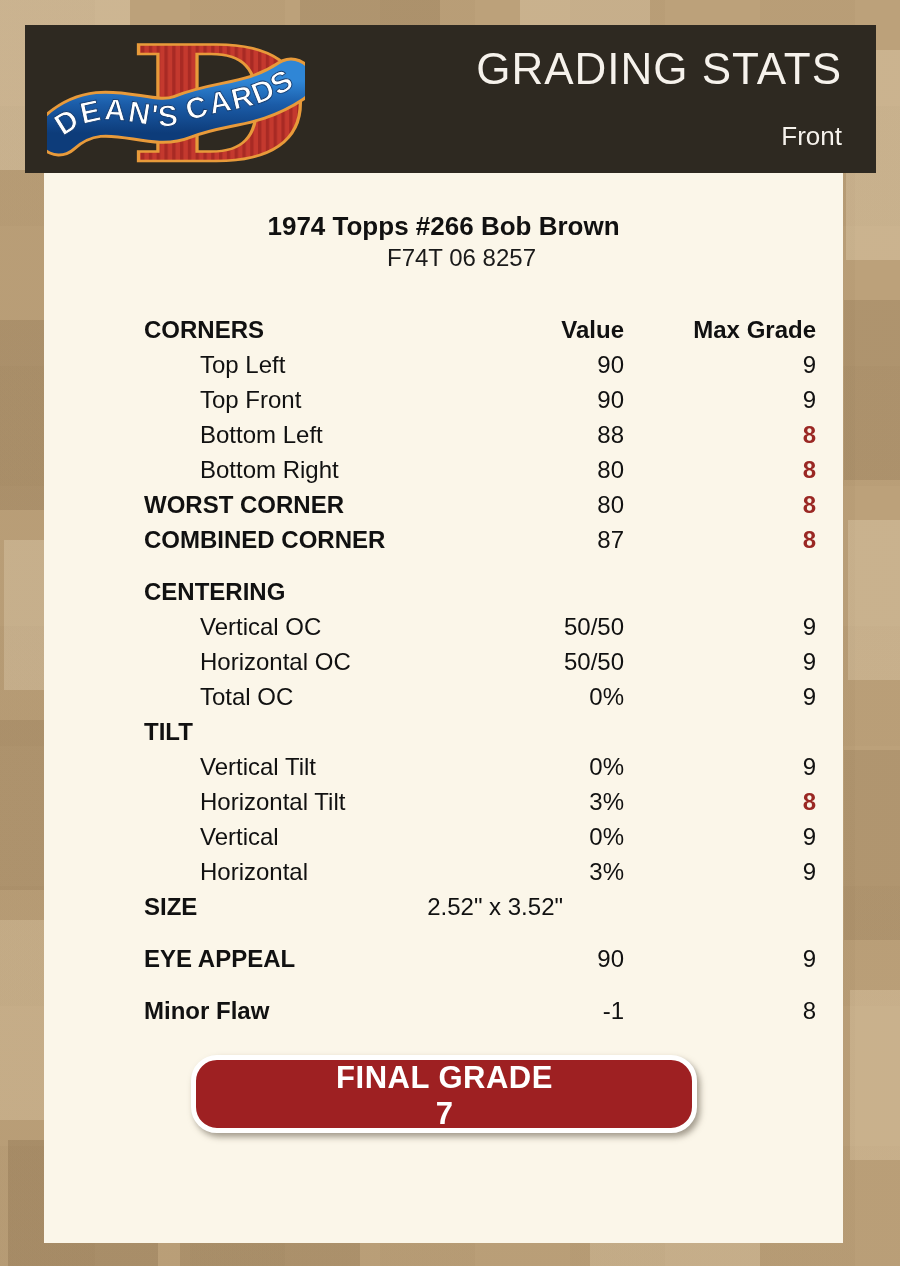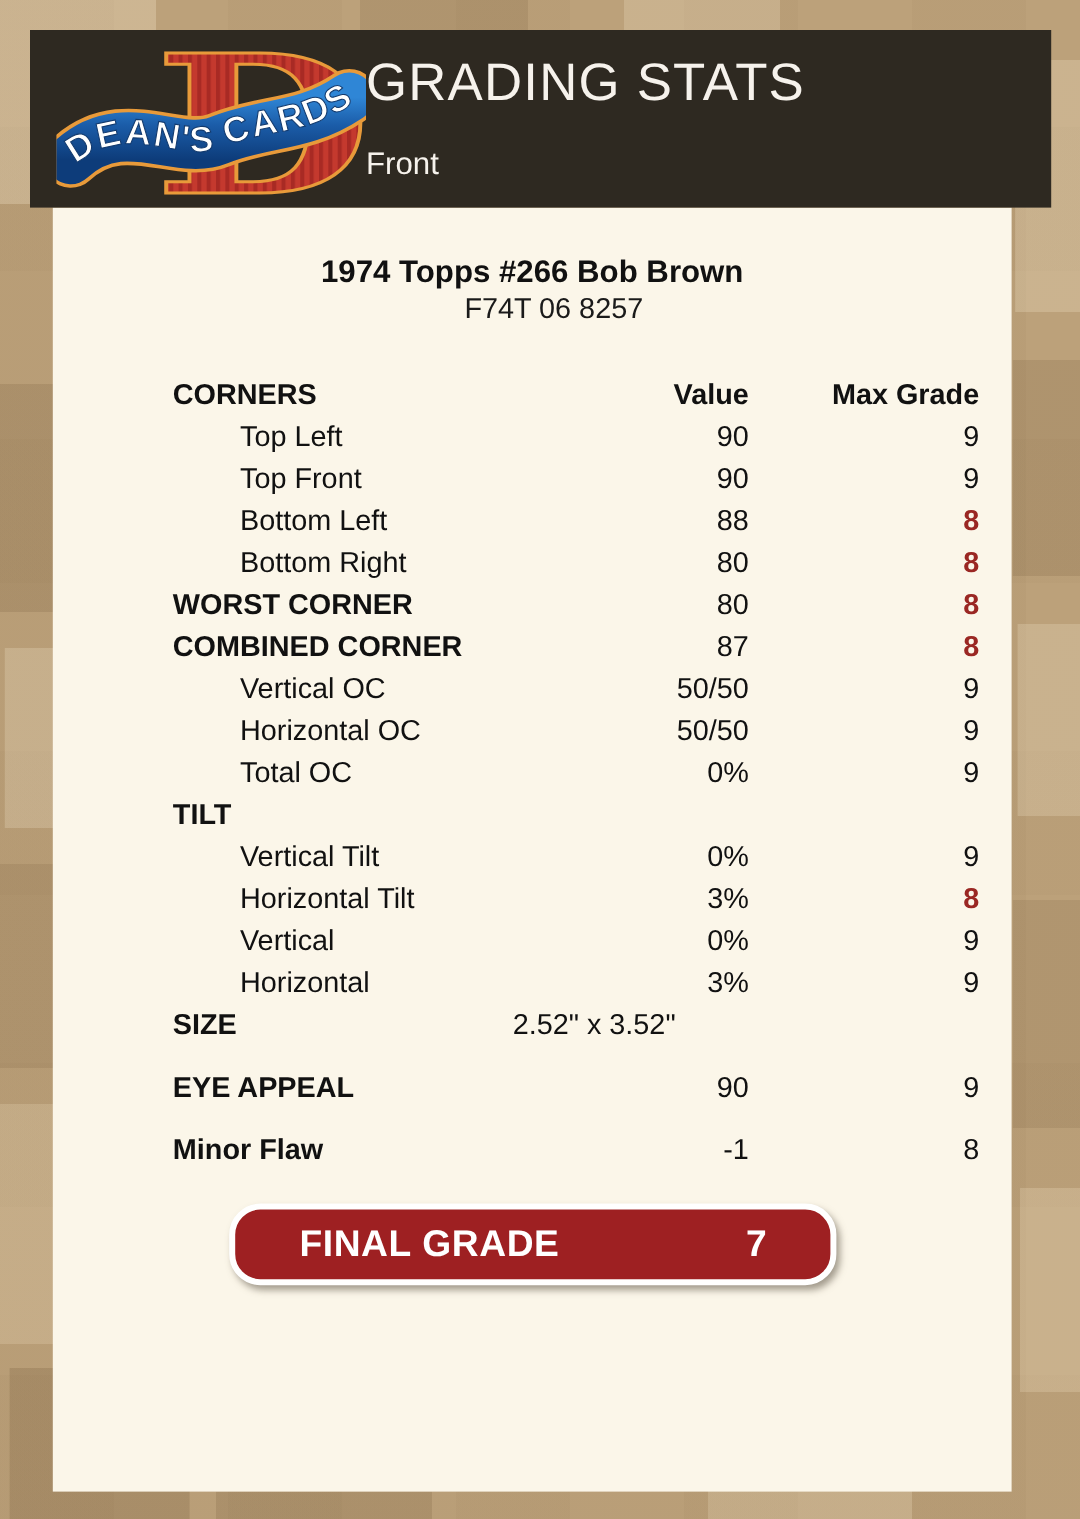--- a/index.html
+++ b/index.html
@@ -39,21 +39,21 @@
       54px 210px, 56px 180px, 52px 160px, 56px 190px, 50px 170px,
       140px 25px, 130px 25px, 180px 23px, 170px 26px, 900px 1266px, 900px 1266px;
   }
 
   .header{
     position:absolute;left:25px;top:25px;width:851px;height:148px;
     background:#2e2921;z-index:2;display:flex;align-items:center;
   }
   .logo{width:258px;height:136px;margin-left:22px;flex:0 0 auto;position:relative;top:2px;}
   .titles{
-    flex:1;display:flex;flex-direction:column;align-items:flex-start;justify-content:center;
+    flex:1;display:flex;flex-direction:column;align-items:flex-end;justify-content:center;
     padding-right:34px;color:#f6f2ec;padding-top:2px;gap:19px;
   }
   .main-title{font-size:44px;line-height:52px;letter-spacing:1px;white-space:nowrap;}
   .sub-title{font-size:26px;line-height:44px;}
 
   .card{
     position:absolute;left:44px;top:173px;width:799px;height:1070px;
     background:#fbf6e9;z-index:1;box-sizing:border-box;padding-top:37px;
   }
   .card-title{font-size:26px;font-weight:bold;line-height:32px;text-align:center;color:#111;}
@@ -68,26 +68,26 @@
   }
   .row .value,.row .max{text-align:right;}
   .row.header-row .cell{font-weight:bold;}
   .row.bold .label{font-weight:bold;}
   .row.indent .label{padding-left:56px;}
   .row.gap{margin-top:17px;}
   .row .max.red{color:#9a2723;font-weight:bold;}
   .row.wide-value .value{position:relative;left:-61px;white-space:nowrap;}
 
   .final-grade{
-    width:506px;height:68px;box-sizing:border-box;
+    width:506px;height:78px;box-sizing:border-box;
     margin:27px auto 0;
     background:#9e2022;border:5px solid #ffffff;border-radius:26px;
     box-shadow:3px 4px 6px rgba(90,80,65,.55);
     display:flex;align-items:center;justify-content:space-between;
-    padding:0 52px 0 54px;cursor:pointer;
+    padding:0 52px 0 54px;cursor:pointer;flex-direction:column;
   }
   .final-grade span{color:#ffffff;font-size:31px;font-weight:bold;letter-spacing:.5px;}
 </style>
 </head>
 <body>
 
 <div class="collage"></div>
 
 <header class="header">
   <svg class="logo" viewBox="0 0 258 136" aria-hidden="true">
@@ -152,20 +152,25 @@
         <div class="row bold">
     <div class="cell label">WORST CORNER</div>
     <div class="cell value">80</div>
     <div class="cell max red">8</div>
   </div>
         <div class="row bold">
     <div class="cell label">COMBINED CORNER</div>
     <div class="cell value">87</div>
     <div class="cell max red">8</div>
   </div>
+        <div class="row bold gap">
+    <div class="cell label">CENTERING</div>
+    <div class="cell value"></div>
+    <div class="cell max"></div>
+  </div>
         <div class="row indent">
     <div class="cell label">Vertical OC</div>
     <div class="cell value">50/50</div>
     <div class="cell max">9</div>
   </div>
         <div class="row indent">
     <div class="cell label">Horizontal OC</div>
     <div class="cell value">50/50</div>
     <div class="cell max">9</div>
   </div>

